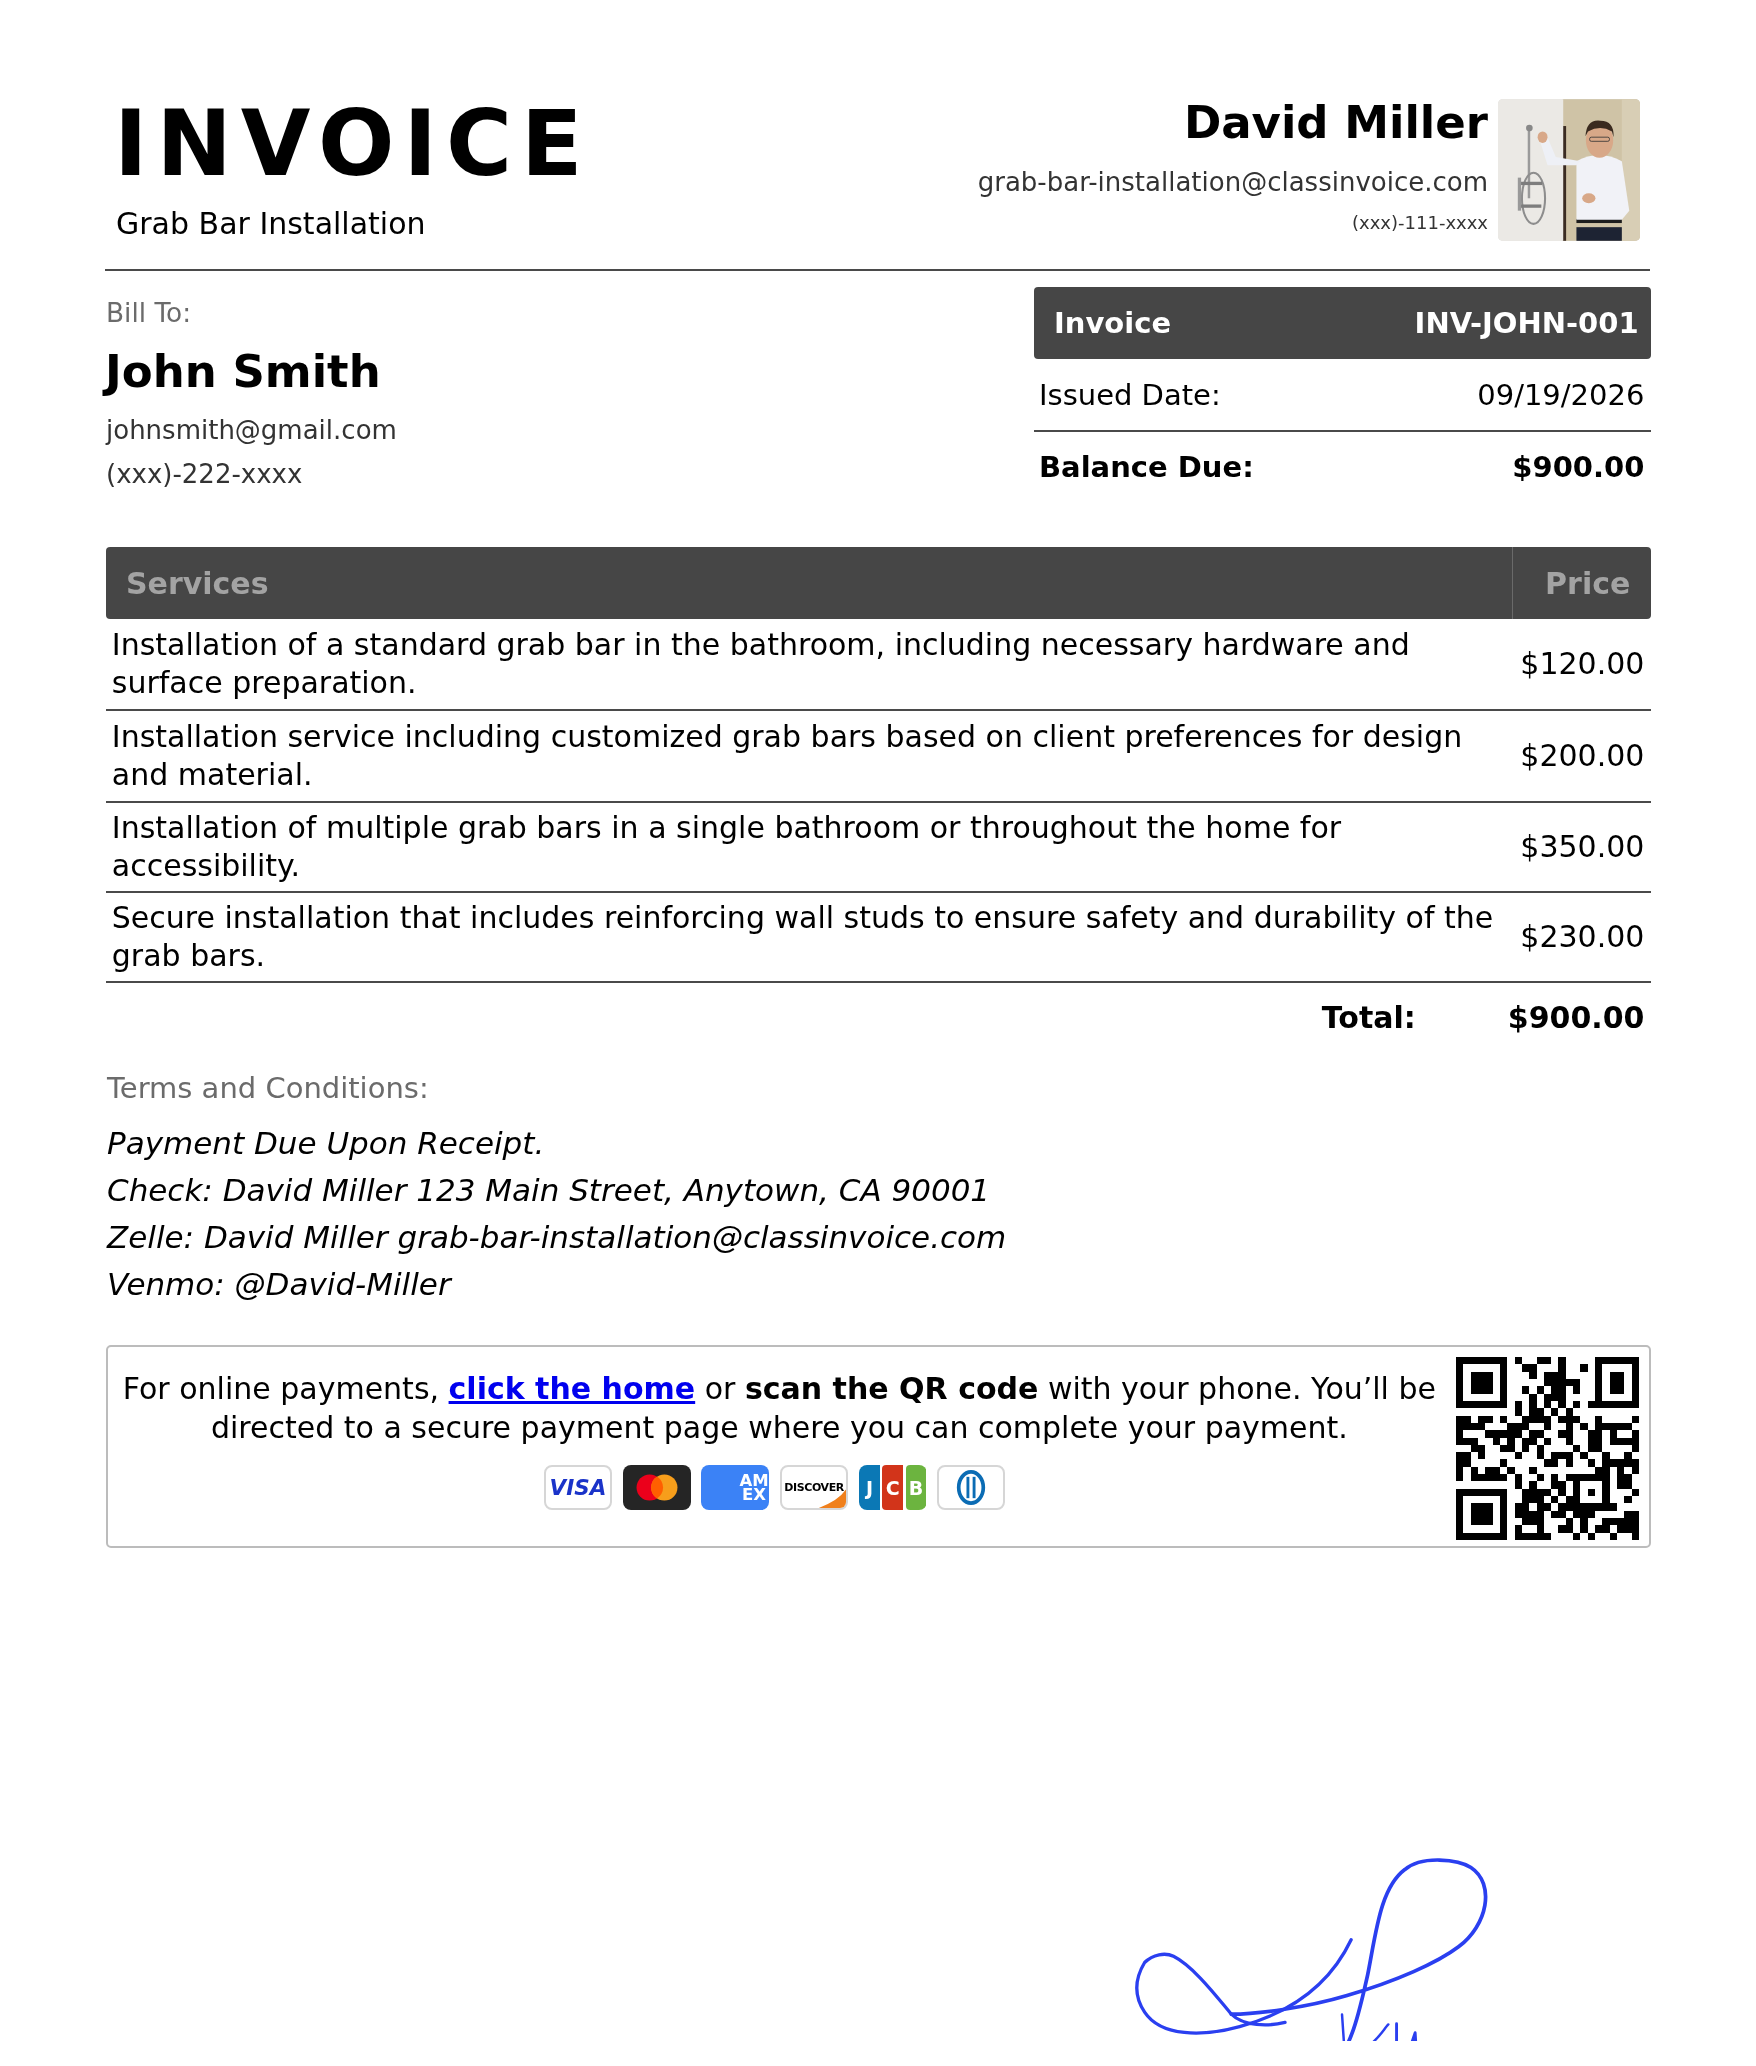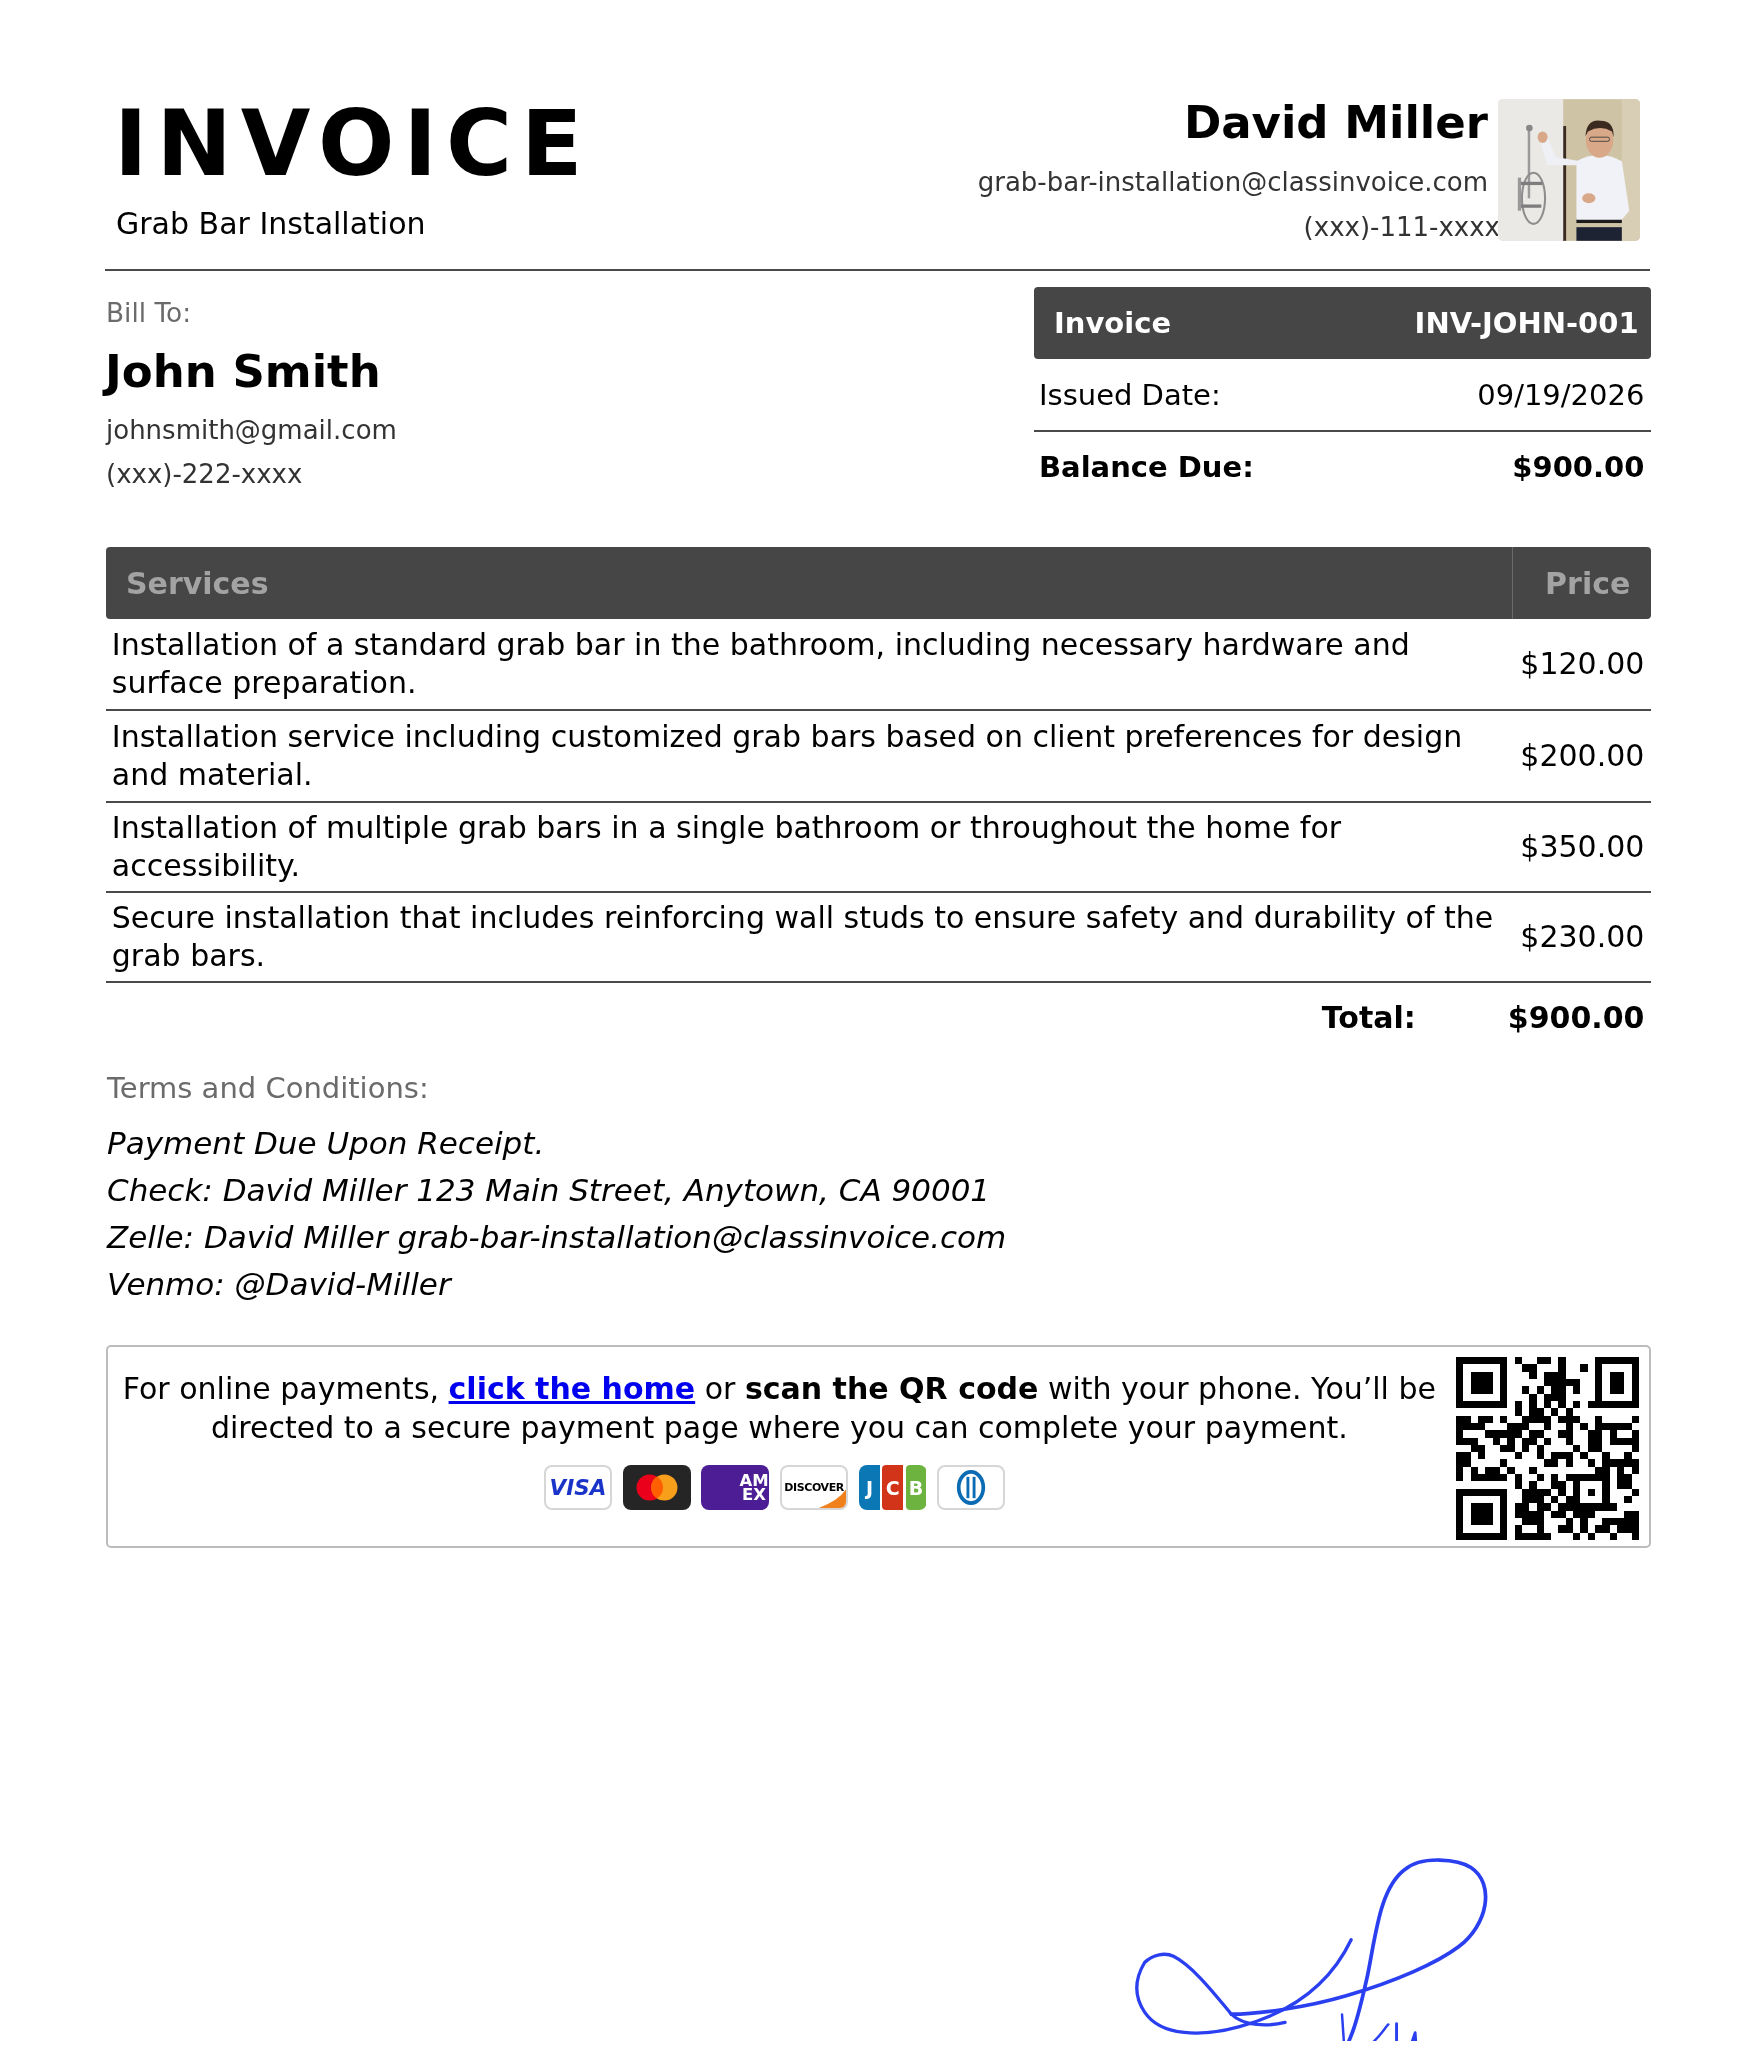--- a/index.html
+++ b/index.html
@@ -5,21 +5,21 @@
   html, body { margin: 0; padding: 0; background: #ffffff; }
   body { width: 1756px; height: 2273px; position: relative; overflow: hidden;
          font-family: "DejaVu Sans", "Liberation Sans", sans-serif; color: #000; }
   .abs { position: absolute; }
 
   
   .title { left: 114px; top: 99px; font-size: 90px; font-weight: bold; letter-spacing: 9px; line-height: 1; font-family: "DejaVu Sans", sans-serif; }
   .subtitle { left: 116px; top: 209px; font-size: 30px; line-height: 1; }
   .biz-name { right: 268px; top: 100px; font-size: 45px; font-weight: bold; line-height: 1; text-align: right; white-space: nowrap; margin-left: 20px; }
   .biz-email { right: 268px; top: 169px; font-size: 26px; color: #333; line-height: 1; text-align: right; white-space: nowrap; }
-  .biz-phone { right: 256px; top: 214px; font-size: 26px; color: #333; line-height: 1; text-align: center; white-space: nowrap; }
+  .biz-phone { right: 268px; top: 214px; font-size: 18px; color: #333; line-height: 1; text-align: center; white-space: nowrap; }
   .photo { left: 1498px; top: 99px; width: 142px; height: 142px; border-radius: 5px; overflow: hidden; background: #e9e7e3; }
   .divider { left: 105px; top: 269px; width: 1545px; height: 2.1px; background: #4a4a4a; }
 
   
   .bill-label { left: 106px; top: 300px; font-size: 26.4px; color: #6b6b6b; line-height: 1; }
   .client-name { left: 105px; top: 349px; font-size: 45px; font-weight: bold; line-height: 1; }
   .client-email { left: 106px; top: 417px; font-size: 26px; color: #333; line-height: 1; }
   .client-phone { left: 106px; top: 461px; font-size: 26px; color: #333; line-height: 1; }
 
   
@@ -50,21 +50,21 @@
 
   
   .paybox { left: 106px; top: 1345px; width: 1545px; height: 203px; border: 2.1px solid #bcbcbc; border-radius: 5px; box-sizing: border-box; }
   .pay-text { position: absolute; left: 12.4px; top: 21.5px; width: 1318px; text-align: center; font-size: 30px; line-height: 39px; }
   .pay-text a { color: #0000ee; text-decoration: underline; font-weight: bold; }
   .pay-text b { font-weight: bold; }
   .cards { position: absolute; left: 436px; top: 118px; display: flex; gap: 10.7px; }
   .card { width: 68px; height: 45px; border-radius: 8px; box-sizing: border-box; display: flex; align-items: center; justify-content: center; overflow: hidden; position: relative; }
   .card.visa { background: #fff; border: 2.1px solid #d6d6d6; color: #1a33c9; font-weight: bold; font-style: italic; font-size: 21.5px; }
   .card.mc { background: #252525; }
-  .card.amex { background: #4c1d95; color: #fff; font-weight: bold; font-size: 16.5px; line-height: 14px; justify-content: flex-end; padding-right: 0.8px; text-align: center; }
+  .card.amex { background: #3b82f6; color: #fff; font-weight: bold; font-size: 16.5px; line-height: 14px; justify-content: flex-end; padding-right: 0.8px; text-align: center; }
   .card.disc { background: #fff; border: 2.1px solid #d6d6d6; font-size: 11px; font-weight: bold; letter-spacing: -0.4px; }
   .card.jcb { background: transparent; gap: 2.5px; width: 68px; }
   .card.diners { background: #fff; border: 2.1px solid #d6d6d6; }
   .qr { position: absolute; left: 1348px; top: 10.3px; width: 183px; height: 183px; }
 
   
   .sig { left: 1132px; top: 1851px; width: 430px; height: 190px; }
 </style>
 </head>
 <body>

